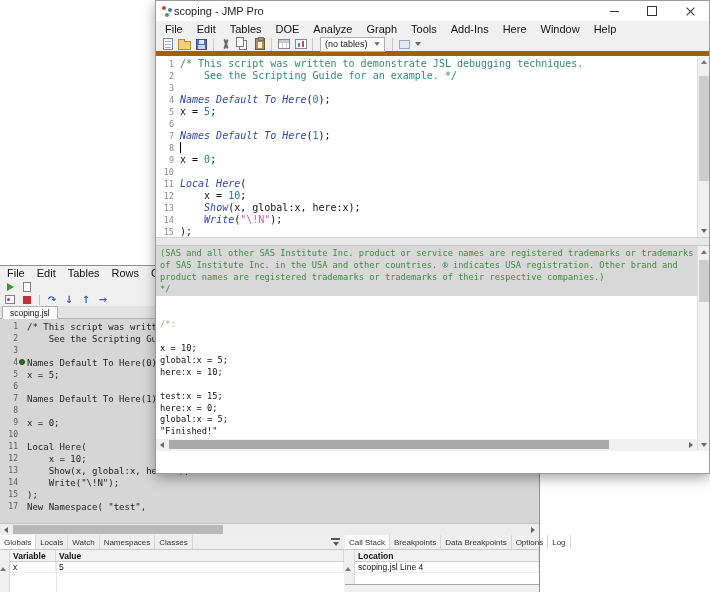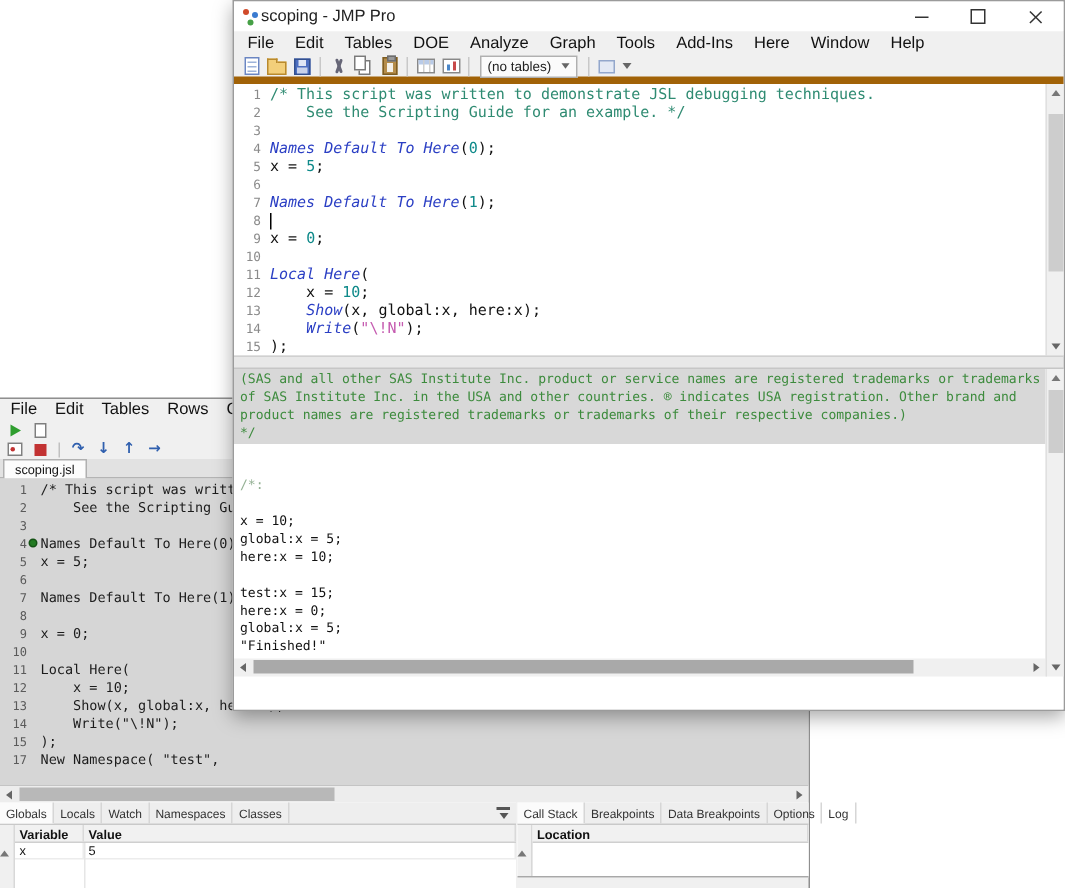--- a/index.html
+++ b/index.html
@@ -302,20 +302,25 @@
             <div class="ptab">Breakpoints</div>
             <div class="ptab">Data Breakpoints</div>
             <div class="ptab">Options</div>
             <div class="ptab">Log</div>
           </div>
         <div class="pbody">
           <div class="pstrip"><span class="tri-up"></span></div>
           <div class="phead" id="rightHead">
               <div class="phcell" style="flex: 1 1 0%;">Location</div>
             </div>
+          <div class="prows" id="rightRows">
+              <div class="prow">
+                <div class="pcell" style="flex: 1 1 0%;">scoping.jsl Line 4</div>
+              </div>
+            </div>
         </div>
       </div>
     </div>
   </section>
 
   <section class="win" id="main-win">
     <div class="titlebar">
       <span class="jmpicon"></span>
       <span class="title">scoping - JMP Pro</span>
       <div class="win-controls">

